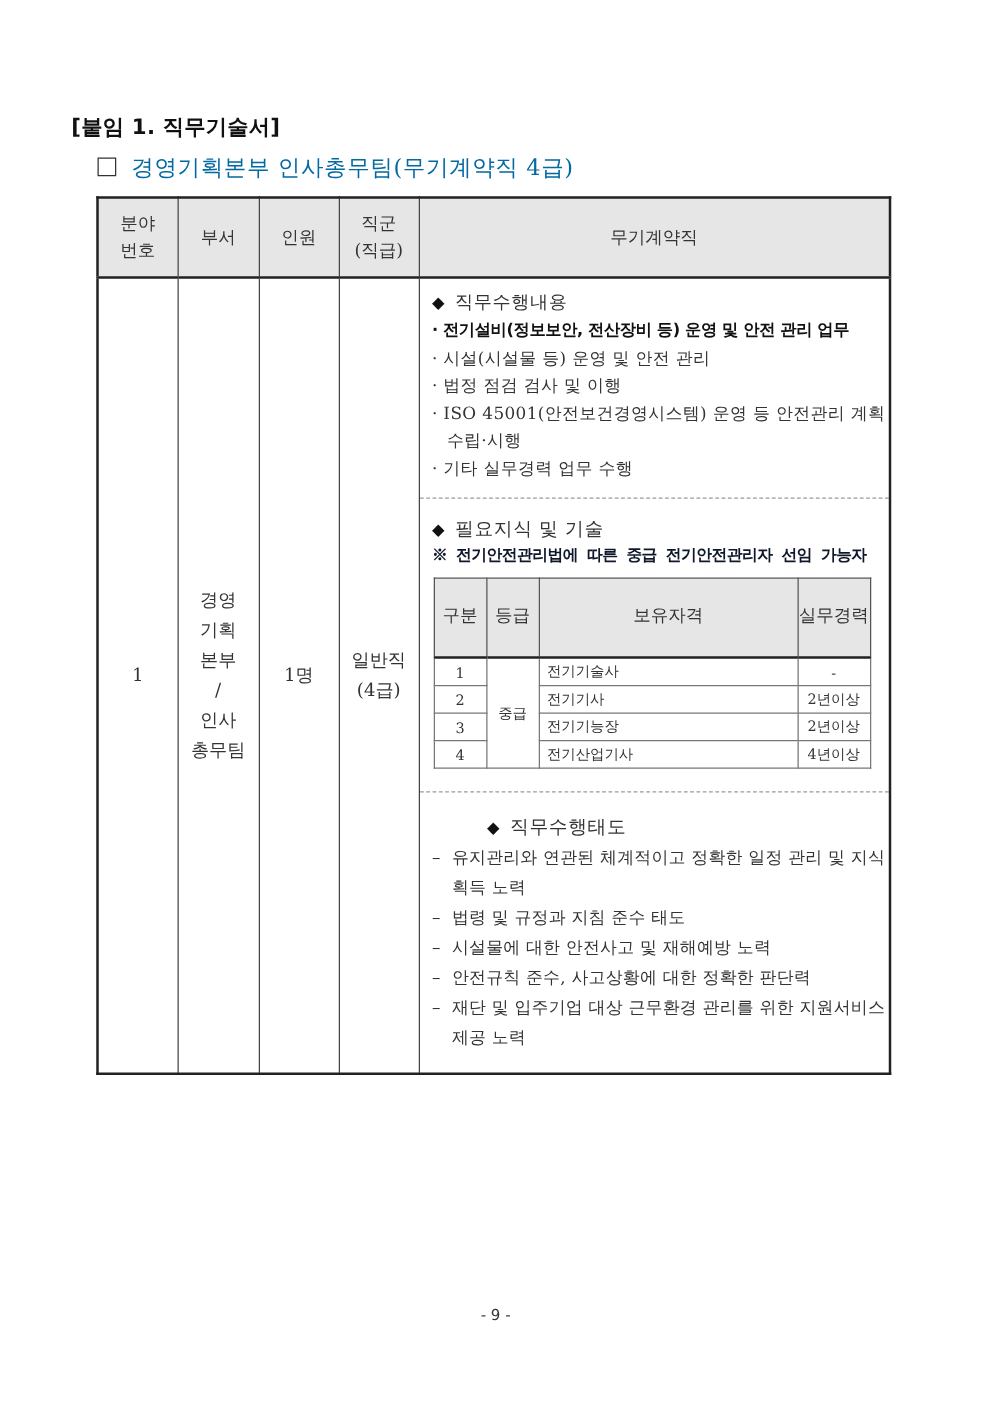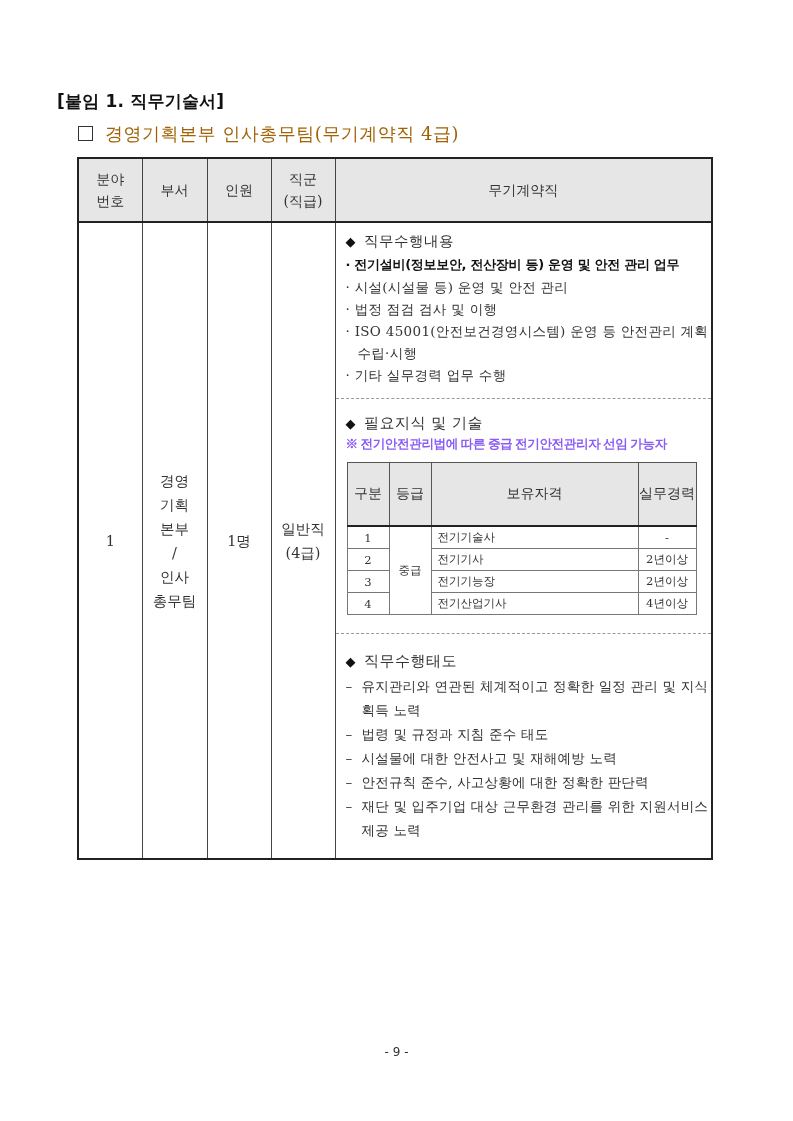--- a/index.html
+++ b/index.html
@@ -8,21 +8,21 @@
       font-family: "DejaVu Serif", "Liberation Serif", serif;
       color: #222;
     }
     .attach-title {
       position: absolute; left: 57px; top: 90px;
       font-family: "DejaVu Sans", "Liberation Sans", sans-serif;
       font-weight: bold; font-size: 17px; color: #111; letter-spacing: 0.2px;
     }
     .section-title {
       position: absolute; left: 78px; top: 122px;
-      font-size: 18px; color: #a16207; letter-spacing: 0.5px;
+      font-size: 18px; color: #0369a1; letter-spacing: 0.5px;
     }
     .section-title .box {
       display: inline-block; width: 13px; height: 13px; border: 1.5px solid #333;
       margin-right: 12px; vertical-align: -1px;
     }
     table.main {
       position: absolute; left: 77px; top: 157px; width: 636px;
       border-collapse: collapse; border: 2.5px solid #222;
       table-layout: fixed;
     }
@@ -39,22 +39,22 @@
     .block + .block { border-top: 1.5px dashed #999; }
     .blk-head { font-size: 14.5px; margin-bottom: 3px; letter-spacing: 0.5px; }
     .blk-head .dia { font-size: 13px; margin-right: 8px; color: #111; }
     .line { line-height: 22px; white-space: nowrap; letter-spacing: 0.3px; }
     .line.indent { padding-left: 12px; }
     .line.bold {
       font-family: "DejaVu Sans", "Liberation Sans", sans-serif; font-weight: bold;
       color: #111; font-size: 13px; letter-spacing: -0.3px;
     }
     .note {
-      font-family: Liberation Serif, serif; font-weight: bold;
-      font-size: 12.6px; color: #8b5cf6; letter-spacing: -0.4px; white-space: nowrap; margin: 1px 0 9px 0;
+      font-family: Liberation Mono, monospace; font-weight: bold;
+      font-size: 12.6px; color: #0f172a; letter-spacing: -0.4px; white-space: nowrap; margin: 1px 0 9px 0;
     }
     table.qual {
       width: 350px; border-collapse: collapse; border: 1.5px solid #222; margin-left: 1px;
       font-size: 11.5px; table-layout: fixed;
     }
     table.qual th {
       background: #e9edf3; font-family: Liberation Mono, monospace;
       font-weight: bold; font-size: 11px; height: 21px; border: 1px solid #555; border-bottom: 1.5px solid #222; color: #111;
     }
     table.qual td { border: 1px solid #777; height: 21px; padding: 0 6px; color: #333; }
@@ -165,21 +165,21 @@
               <tr>
                 <td class="c">4</td>
                 <td>전기산업기사</td>
                 <td class="c">4년이상</td>
               </tr>
             </tbody>
           </table>
         </div>
 
         <div class="block" style="padding-top:18px; padding-bottom:16px;">
-          <div class="blk-head" style="font-size:15px;"><span class="dia">◆</span><span>직무수행태도</span></div>
+          <div class="blk-head" style="font-size:15px;margin-left:44px;"><span class="dia">◆</span><span>직무수행태도</span></div>
           <div class="dash-line"><span class="dash">–</span><span>유지관리와 연관된 체계적이고 정확한 일정 관리 및 지식</span></div>
           <div class="dash-line indent"><span>획득 노력</span></div>
           <div class="dash-line"><span class="dash">–</span><span>법령 및 규정과 지침 준수 태도</span></div>
           <div class="dash-line"><span class="dash">–</span><span>시설물에 대한 안전사고 및 재해예방 노력</span></div>
           <div class="dash-line"><span class="dash">–</span><span>안전규칙 준수, 사고상황에 대한 정확한 판단력</span></div>
           <div class="dash-line"><span class="dash">–</span><span>재단 및 입주기업 대상 근무환경 관리를 위한 지원서비스</span></div>
           <div class="dash-line indent"><span>제공 노력</span></div>
         </div>
 
       </td>

